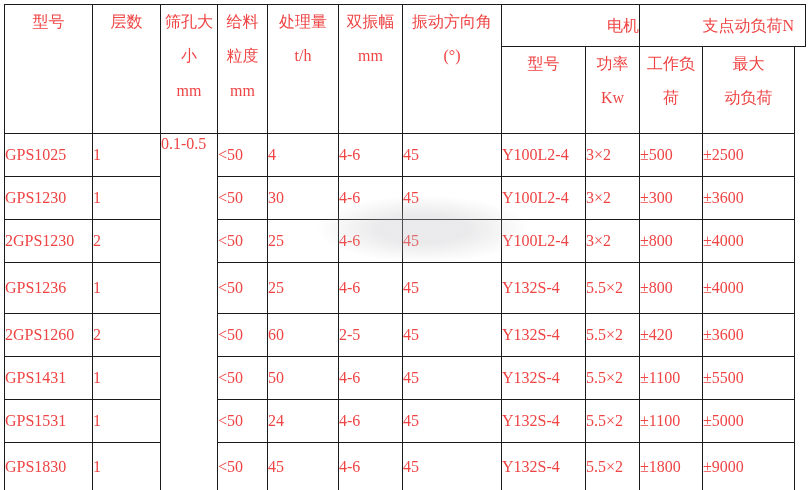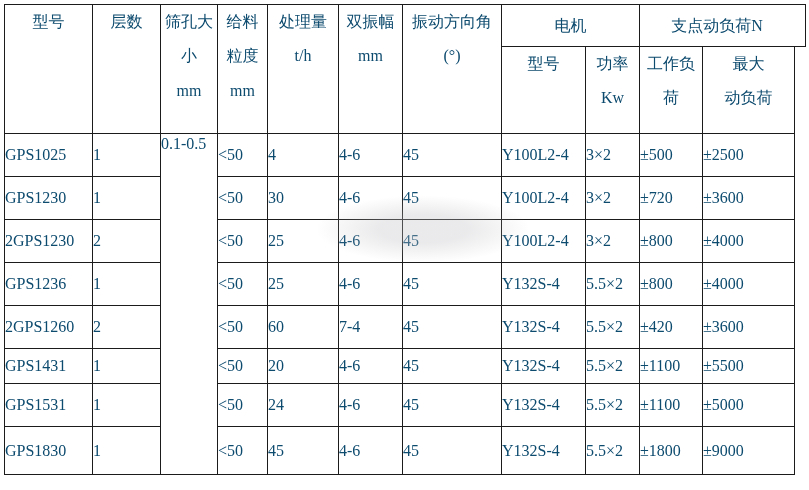--- a/index.html
+++ b/index.html
@@ -1,37 +1,37 @@
 <!DOCTYPE html>
 <html><head>
 <meta charset="utf-8">
 <style>
   html,body { margin:0; padding:0; background:#ffffff; }
   #page {
     position:relative; width:809px; height:490px; background:#ffffff;
-    font-family:"Liberation Serif","DejaVu Serif",serif; color:#0c4a6e;
+    font-family:"Liberation Serif","DejaVu Serif",serif; color:#ef4444;
     overflow:hidden;
   }
   table.spec {
     position:absolute; left:4px; top:4px; width:790px;
     border-collapse:collapse; table-layout:fixed;
   }
   table.spec th, table.spec td {
     border:1px solid #1b1b1b;
     font-size:16px; font-weight:normal;
     white-space:pre-line; overflow:hidden;
     padding:0;
   }
   
   th.hdr-top {
     vertical-align:top; text-align:center;
     padding-top:8px; line-height:2.15;
   }
   
-  th.hdr-group { vertical-align:middle; text-align:center; line-height:1.2; }
+  th.hdr-group { vertical-align:middle; text-align:right; line-height:1.2; }
   
   th.hdr-sub {
     vertical-align:top; text-align:center;
     padding-top:9px; line-height:2.15;
   }
   td.cell { vertical-align:middle; text-align:left; padding-left:3px; line-height:1.2; }
   td.cell-merged {
     vertical-align:top; text-align:left; padding-left:3px; padding-top:13px; line-height:1.2;margin-left:24px;
   }
   
@@ -110,64 +110,64 @@
       </tr>
       <tr style="height:43px">
         <td class="cell">GPS1230</td>
         <td class="cell">1</td>
         <td class="cell">&lt;50</td>
         <td class="cell">30</td>
         <td class="cell">4-6</td>
         <td class="cell">45</td>
         <td class="cell">Y100L2-4</td>
         <td class="cell">3×2</td>
-        <td class="cell">±720</td>
+        <td class="cell">±300</td>
         <td class="cell">±3600</td>
       </tr>
       <tr style="height:43px">
         <td class="cell">2GPS1230</td>
         <td class="cell">2</td>
         <td class="cell">&lt;50</td>
         <td class="cell">25</td>
         <td class="cell">4-6</td>
         <td class="cell">45</td>
         <td class="cell">Y100L2-4</td>
         <td class="cell">3×2</td>
         <td class="cell">±800</td>
         <td class="cell">±4000</td>
       </tr>
-      <tr style="height:43px">
+      <tr style="height:51px">
         <td class="cell">GPS1236</td>
         <td class="cell">1</td>
         <td class="cell">&lt;50</td>
         <td class="cell">25</td>
         <td class="cell">4-6</td>
         <td class="cell">45</td>
         <td class="cell">Y132S-4</td>
         <td class="cell">5.5×2</td>
         <td class="cell">±800</td>
         <td class="cell">±4000</td>
       </tr>
       <tr style="height:43px">
         <td class="cell">2GPS1260</td>
         <td class="cell">2</td>
         <td class="cell">&lt;50</td>
         <td class="cell">60</td>
-        <td class="cell">7-4</td>
+        <td class="cell">2-5</td>
         <td class="cell">45</td>
         <td class="cell">Y132S-4</td>
         <td class="cell">5.5×2</td>
         <td class="cell">±420</td>
         <td class="cell">±3600</td>
       </tr>
-      <tr style="height:35px">
+      <tr style="height:43px">
         <td class="cell">GPS1431</td>
         <td class="cell">1</td>
         <td class="cell">&lt;50</td>
-        <td class="cell">20</td>
+        <td class="cell">50</td>
         <td class="cell">4-6</td>
         <td class="cell">45</td>
         <td class="cell">Y132S-4</td>
         <td class="cell">5.5×2</td>
         <td class="cell">±1100</td>
         <td class="cell">±5500</td>
       </tr>
       <tr style="height:43px">
         <td class="cell">GPS1531</td>
         <td class="cell">1</td>

